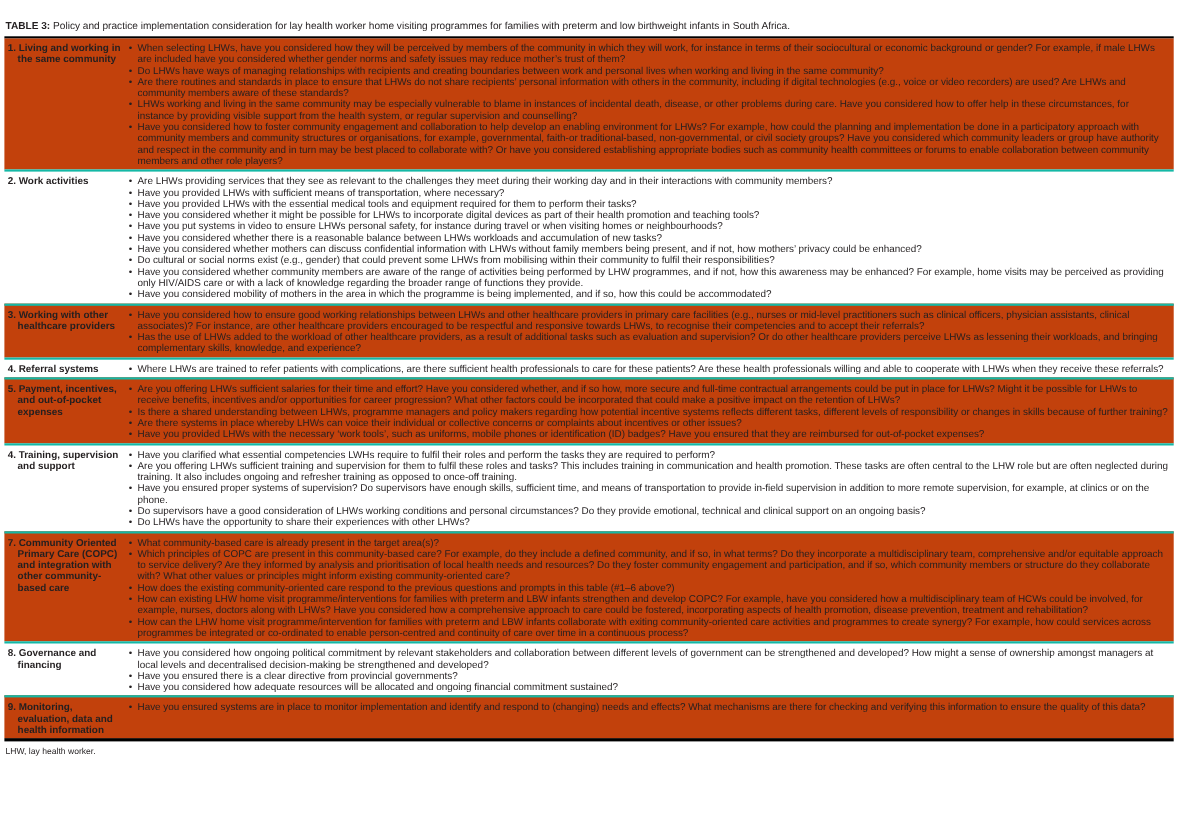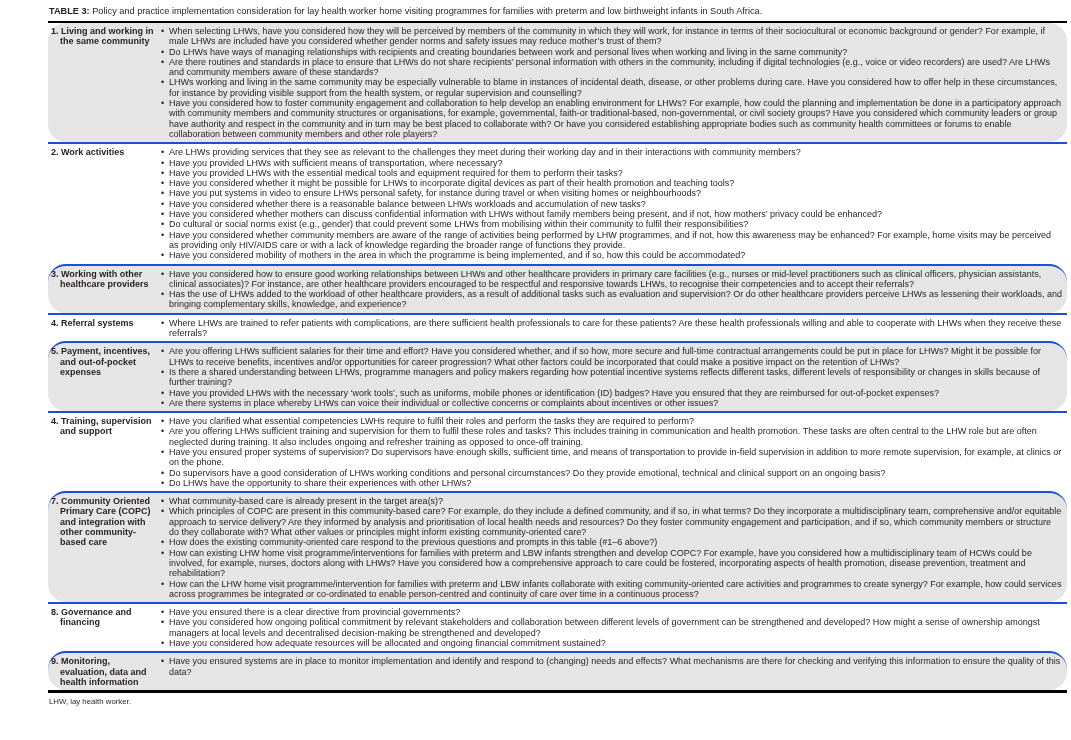--- a/index.html
+++ b/index.html
@@ -1,26 +1,26 @@
 <!DOCTYPE html>
 <html><head>
 <meta charset="utf-8">
 <style>
   html,body{margin:0;padding:0;}
   body{
     width:1071px;height:740px;overflow:hidden;background:#ffffff;
     font-family:"Liberation Sans",sans-serif;color:#231f20;
   }
-  .page{padding:4px 4px 0 4px;margin-left:44px;}
+  .page{padding:16px 4px 0 4px;}
   .caption{font-size:9.2px;line-height:11px;padding:2px 2px 4px 1px;}
   .caption .lbl{font-weight:bold;}
   .tbl{border-top:2px solid #000;border-bottom:3px solid #000;}
   .row{display:flex;align-items:stretch;}
-  .row + .row{border-top:2px solid #1d4ed8;}
-  .row.shaded{background:#e5e5e5;border-radius:18px;}
+  .row + .row{border-top:2px solid #14b8a6;}
+  .row.shaded{background:#c2410c;}
   .topic{
     flex:0 0 110px;width:110px;font-weight:bold;font-size:9px;line-height:10.3px;
     padding:3px 4px 3px 3px;box-sizing:border-box;
   }
   .topic-inner{padding-left:9px;text-indent:-9px;}
   .bullets{flex:1;font-size:9px;line-height:10.3px;padding:3px 5px 3px 2px;}
   .bullet{position:relative;padding-left:9px;}
   .bullet::before{content:"\2022";position:absolute;left:1px;top:0;}
   .footnote{font-size:7.8px;line-height:9px;padding:4px 1px 0 1px;}
 </style>
@@ -86,22 +86,22 @@
         </div>
     </div>
 
     <div class="row shaded">
       <div class="topic">
           <div class="topic-inner">5. Payment, incentives, and out-of-pocket expenses</div>
         </div>
       <div class="bullets">
           <div class="bullet">Are you offering LHWs sufficient salaries for their time and effort? Have you considered whether, and if so how, more secure and full-time contractual arrangements could be put in place for LHWs? Might it be possible for LHWs to receive benefits, incentives and/or opportunities for career progression? What other factors could be incorporated that could make a positive impact on the retention of LHWs?</div>
           <div class="bullet">Is there a shared understanding between LHWs, programme managers and policy makers regarding how potential incentive systems reflects different tasks, different levels of responsibility or changes in skills because of further training?</div>
+          <div class="bullet">Are there systems in place whereby LHWs can voice their individual or collective concerns or complaints about incentives or other issues?</div>
           <div class="bullet">Have you provided LHWs with the necessary ‘work tools’, such as uniforms, mobile phones or identification (ID) badges? Have you ensured that they are reimbursed for out-of-pocket expenses?</div>
-          <div class="bullet">Are there systems in place whereby LHWs can voice their individual or collective concerns or complaints about incentives or other issues?</div>
         </div>
     </div>
 
     <div class="row">
       <div class="topic">
           <div class="topic-inner">4. Training, supervision and support</div>
         </div>
       <div class="bullets">
           <div class="bullet">Have you clarified what essential competencies LWHs require to fulfil their roles and perform the tasks they are required to perform?</div>
           <div class="bullet">Are you offering LHWs sufficient training and supervision for them to fulfil these roles and tasks? This includes training in communication and health promotion. These tasks are often central to the LHW role but are often neglected during training. It also includes ongoing and refresher training as opposed to once-off training.</div>
@@ -122,22 +122,22 @@
           <div class="bullet">How can existing LHW home visit programme/interventions for families with preterm and LBW infants strengthen and develop COPC? For example, have you considered how a multidisciplinary team of HCWs could be involved, for example, nurses, doctors along with LHWs? Have you considered how a comprehensive approach to care could be fostered, incorporating aspects of health promotion, disease prevention, treatment and rehabilitation?</div>
           <div class="bullet">How can the LHW home visit programme/intervention for families with preterm and LBW infants collaborate with exiting community-oriented care activities and programmes to create synergy? For example, how could services across programmes be integrated or co-ordinated to enable person-centred and continuity of care over time in a continuous process?</div>
         </div>
     </div>
 
     <div class="row">
       <div class="topic">
           <div class="topic-inner">8. Governance and financing</div>
         </div>
       <div class="bullets">
+          <div class="bullet">Have you considered how ongoing political commitment by relevant stakeholders and collaboration between different levels of government can be strengthened and developed? How might a sense of ownership amongst managers at local levels and decentralised decision-making be strengthened and developed?</div>
           <div class="bullet">Have you ensured there is a clear directive from provincial governments?</div>
-          <div class="bullet">Have you considered how ongoing political commitment by relevant stakeholders and collaboration between different levels of government can be strengthened and developed? How might a sense of ownership amongst managers at local levels and decentralised decision-making be strengthened and developed?</div>
           <div class="bullet">Have you considered how adequate resources will be allocated and ongoing financial commitment sustained?</div>
         </div>
     </div>
 
     <div class="row shaded">
       <div class="topic">
           <div class="topic-inner">9. Monitoring, evaluation, data and health information</div>
         </div>
       <div class="bullets">
           <div class="bullet">Have you ensured systems are in place to monitor implementation and identify and respond to (changing) needs and effects? What mechanisms are there for checking and verifying this information to ensure the quality of this data?</div>

